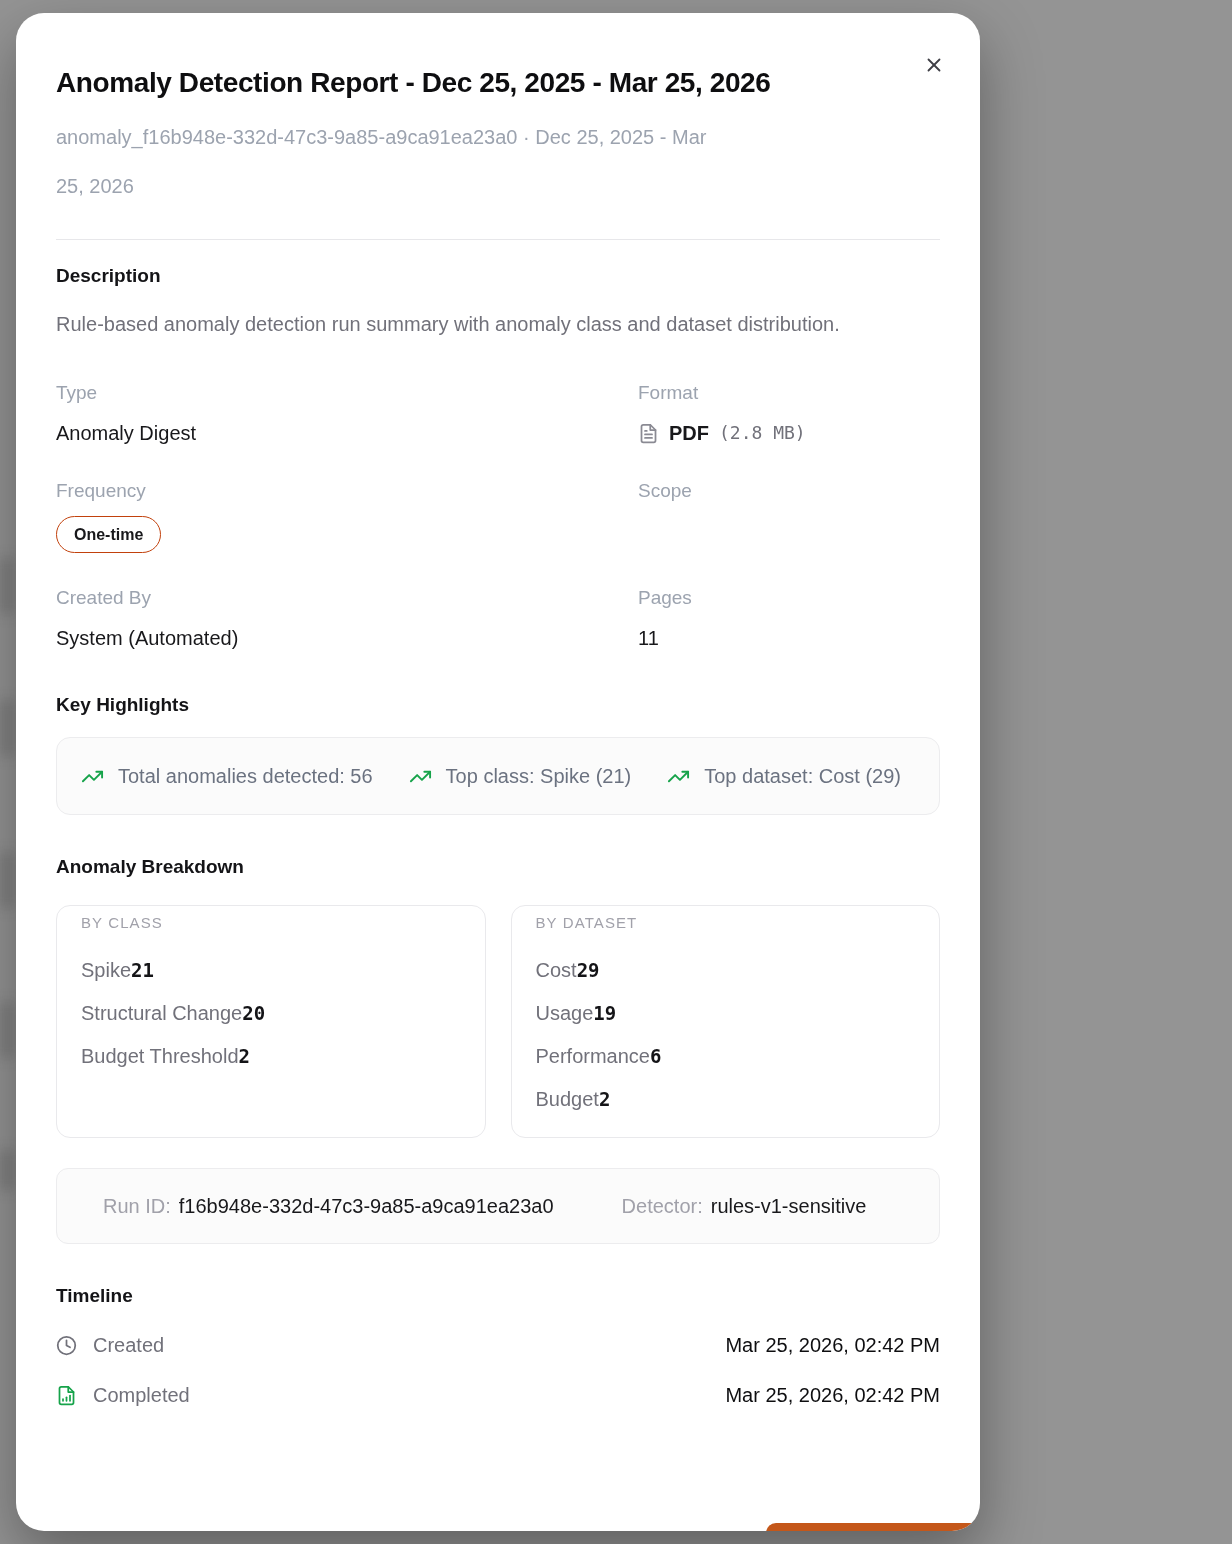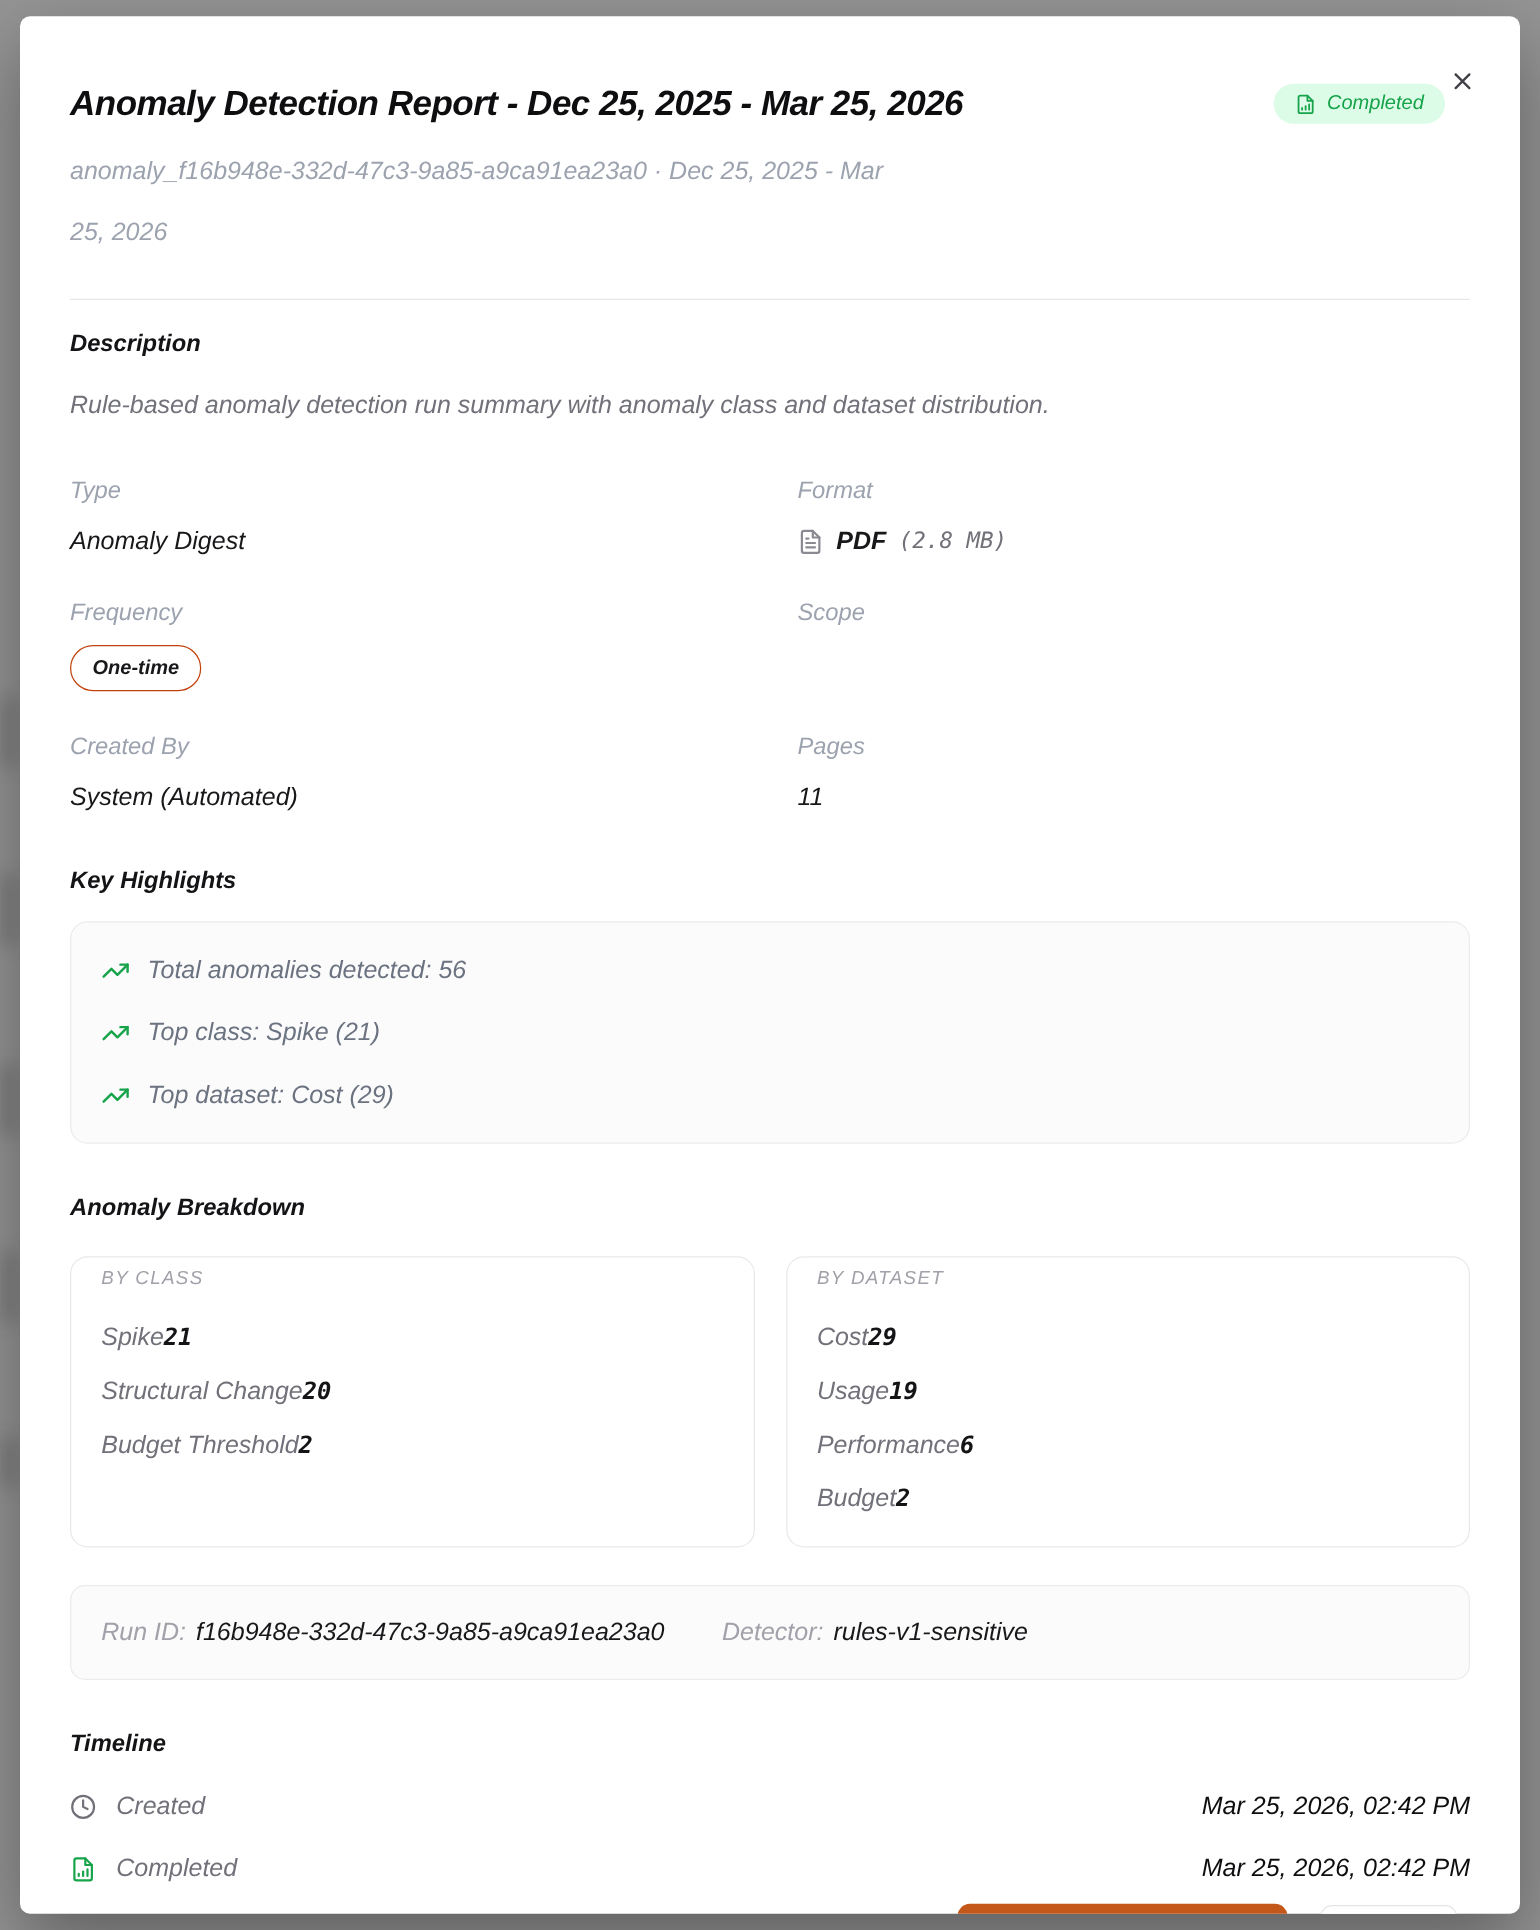--- a/index.html
+++ b/index.html
@@ -17,26 +17,25 @@
   }
   .smudge {
     position: absolute; left: 0; width: 14px; height: 56px;
     background: rgba(40,40,40,0.22); filter: blur(7px);
   }
   .s1 { top: 558px; } .s2 { top: 700px; } .s3 { top: 852px; }
   .s4 { top: 1002px; } .s5 { top: 1150px; height: 40px; }
 
   .modal {
     position: absolute; left: 16px; top: 13px;
-    width: 1200px; height: 1518px;
+    width: 964px; height: 1518px;
     background: #ffffff;
-    border-radius: 8px;
+    border-radius: 28px;
     box-shadow: 0 24px 60px rgba(0,0,0,0.35);
     overflow: hidden;
-    font-style: italic;
   }
   .content { padding: 50px 40px 0 40px; position: relative; }
 
   
   .close-btn {
     position: absolute; top: 36px; right: 30px;
     width: 32px; height: 32px;
     background: transparent; border: none; cursor: pointer;
     color: #3f3f46; display: flex; align-items: center; justify-content: center;
   }
@@ -94,21 +93,21 @@
     padding: 7px 17px; font-size: 16px; font-weight: 600;
     color: #18181b; line-height: 21px; background: #fff;
   }
 
   
   .highlights-heading { margin-top: 42px; }
   .highlights-box {
     margin-top: 20px; background: #fbfbfb;
     border: 1px solid #ececee; border-radius: 14px;
     padding: 26px 24px;
-    display: flex; flex-direction: column; gap: 26px;
+    display: flex; flex-direction: row; gap: 36px;
   }
   .highlight-item { display: flex; align-items: center; gap: 14px; }
   .highlight-item svg { width: 23px; height: 23px; color: var(--accent-green, #16a34a); flex: none; }
   .highlight-text { font-size: 20px; line-height: 24px; color: #6b7280; }
 
   
   .breakdown-heading { margin-top: 40px; }
   .cards { margin-top: 26px; display: grid; grid-template-columns: 1fr 1fr; gap: 25px; }
   .card {
     border: 1px solid #e9e9ec; border-radius: 14px; background: #fff;
@@ -127,21 +126,21 @@
   }
 
   
   .runbar {
     margin-top: 30px; background: #fbfbfb;
     border: 1px solid #ececee; border-radius: 12px;
     padding: 25px 24px; display: flex; align-items: center; gap: 46px;
     font-size: 20px; line-height: 24px;
   }
   .runbar-group { display: flex; align-items: center; gap: 8px; white-space: nowrap; }
-  .runbar-label { color: #a1a1aa; }
+  .runbar-label { color: #a1a1aa; margin-left: 22px; }
   .runbar-value { color: #18181b; font-weight: 500; }
 
   
   .timeline-heading { margin-top: 40px; }
   .timeline-rows { margin-top: 12px; }
   .timeline-row {
     height: 50px; display: flex; align-items: center; justify-content: space-between;
   }
   .timeline-left { display: flex; align-items: center; gap: 16px; }
   .timeline-left svg { width: 21px; height: 21px; }

